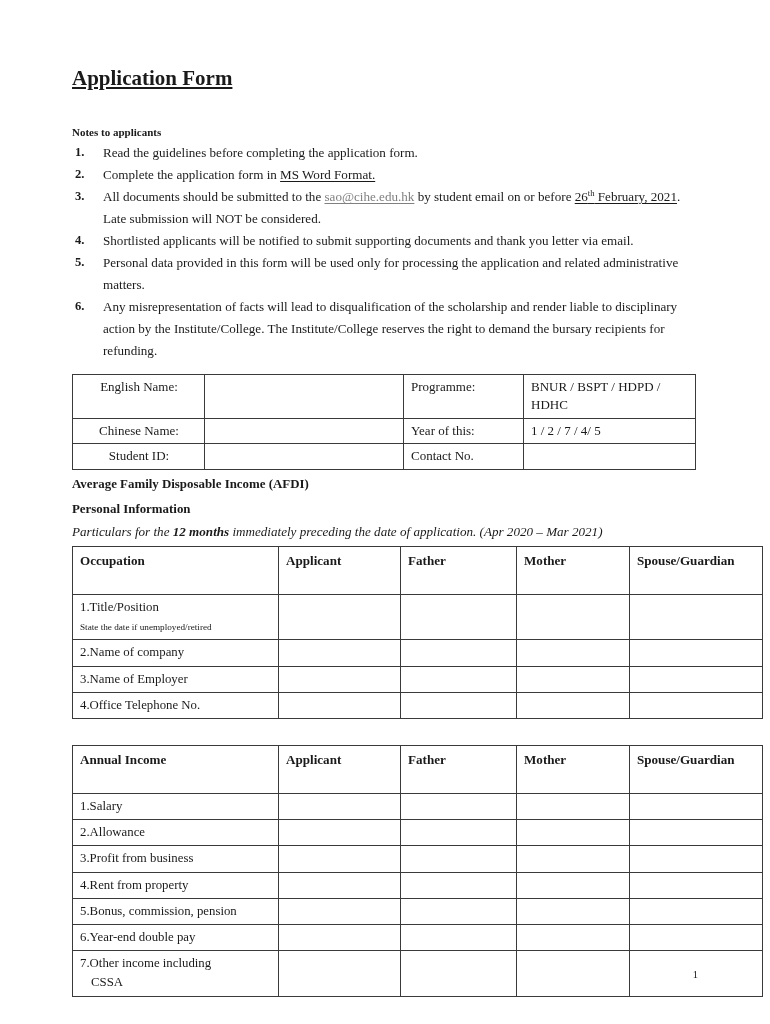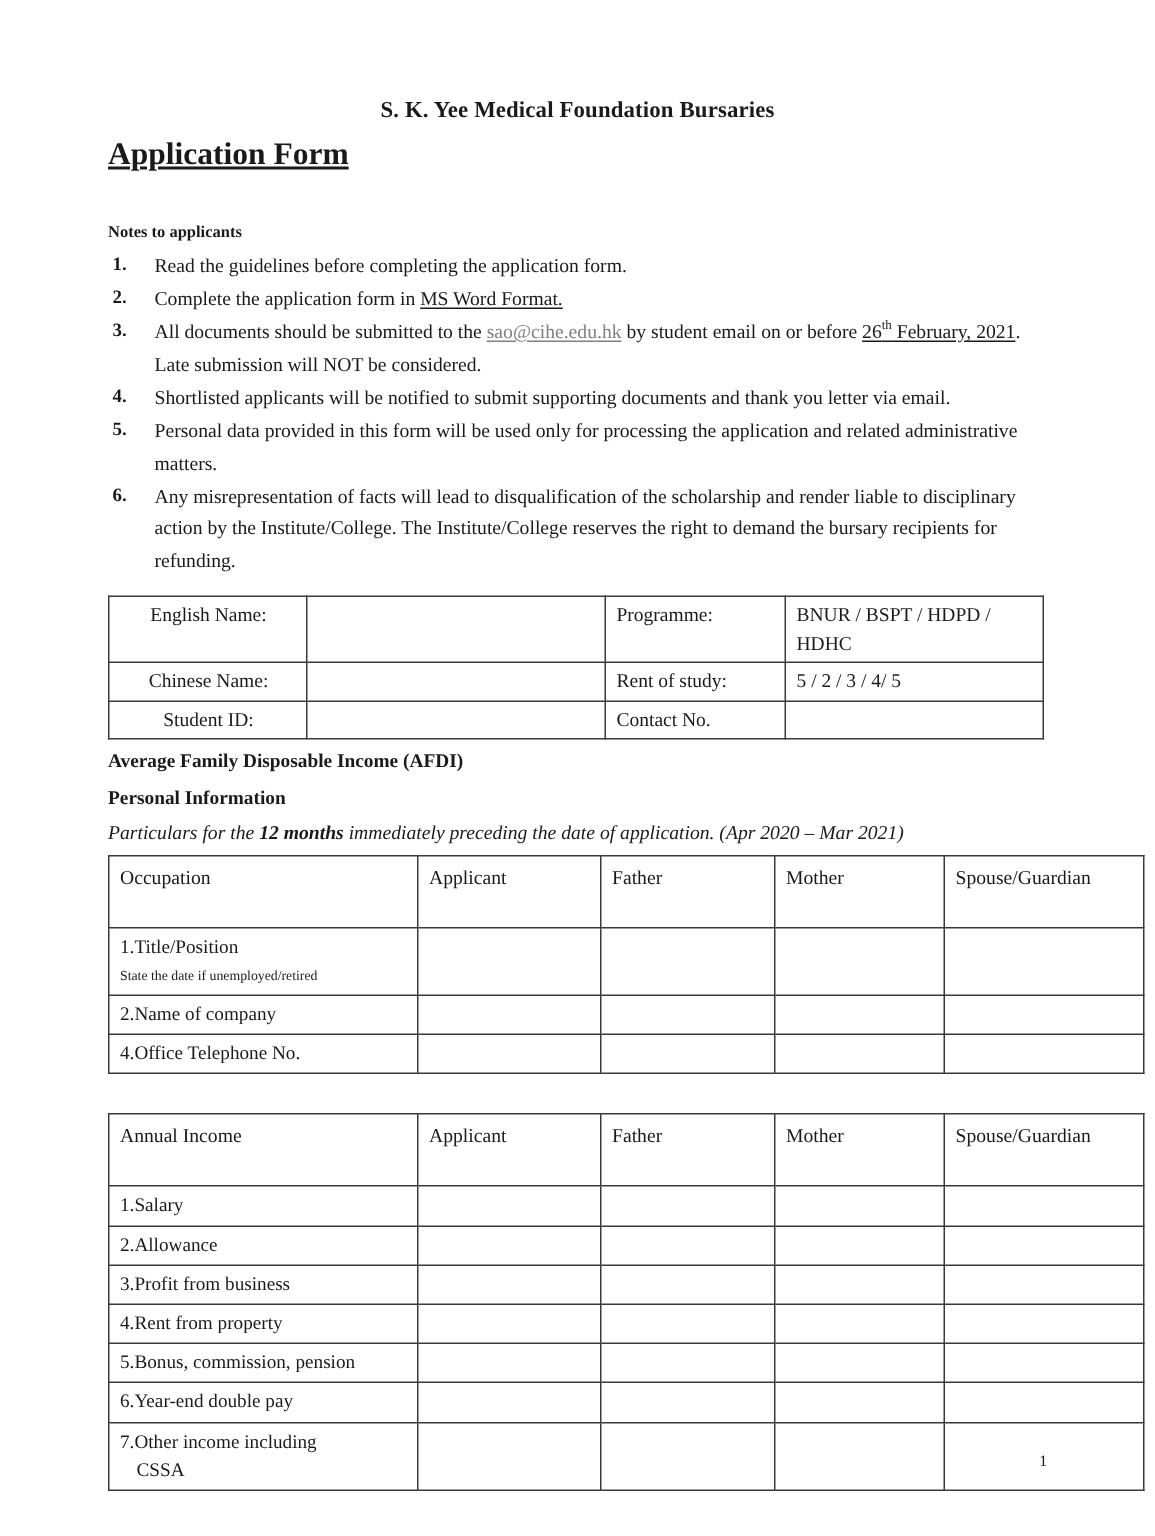--- a/index.html
+++ b/index.html
@@ -121,21 +121,21 @@
   .sec-note b { font-weight: bold; font-style: italic; }
 
   
   .data-table .c-label  { width: 192px; }
   .data-table .c-app    { width: 108px; }
   .data-table .c-fat    { width: 102px; }
   .data-table .c-mot    { width: 99px; }
   .data-table .c-spo    { width: 119px; }
 
   .data-table thead td {
-    font-weight: normal;
+    font-weight: bold;
     font-size: 13.1px;
     height: 39px;
     line-height: 1.42;
     padding-top: 5px;
   }
   .data-table tbody td {
     font-size: 12.8px;
     height: 16px;
     line-height: 1.5;
   }
@@ -159,21 +159,20 @@
     bottom: 44px;
     font-size: 10.5px;
     color: #1a1a1a;
   }
 </style>
 </head>
 <body>
 
 <div class="page">
 
-  <div class="doc-title">S. K. Yee Medical Foundation Bursaries</div>
   <div class="doc-subtitle"><span class="u">Application Form</span></div>
 
   <div class="notes-heading">Notes to applicants</div>
 
   <ol class="notes">
     <li>
       <span class="num">1.</span>
       <span>Read the guidelines before completing the application form.</span>
     </li>
     <li>
@@ -202,22 +201,22 @@
     <tbody>
       <tr>
         <td class="lbl">English Name:</td>
         <td class="blank1"></td>
         <td class="lbl2">Programme:</td>
         <td>BNUR / BSPT / HDPD / HDHC</td>
       </tr>
       <tr>
         <td class="lbl">Chinese Name:</td>
         <td class="blank1"></td>
-        <td class="lbl2">Rent of study:</td>
-        <td>5 / 2 / 3 / 4/ 5</td>
+        <td class="lbl2">Year of this:</td>
+        <td>1 / 2 / 7 / 4/ 5</td>
       </tr>
       <tr>
         <td class="lbl">Student ID:</td>
         <td class="blank1"></td>
         <td class="lbl2">Contact No.</td>
         <td></td>
       </tr>
     </tbody>
   </table>
 
@@ -244,20 +243,27 @@
         <td></td>
       </tr>
       <tr>
         <td>2.Name of company</td>
         <td></td>
         <td></td>
         <td></td>
         <td></td>
       </tr>
       <tr>
+        <td>3.Name of Employer</td>
+        <td></td>
+        <td></td>
+        <td></td>
+        <td></td>
+      </tr>
+      <tr>
         <td>4.Office Telephone No.</td>
         <td></td>
         <td></td>
         <td></td>
         <td></td>
       </tr>
     </tbody>
   </table>
 
   <table class="form data-table" id="income-table">

